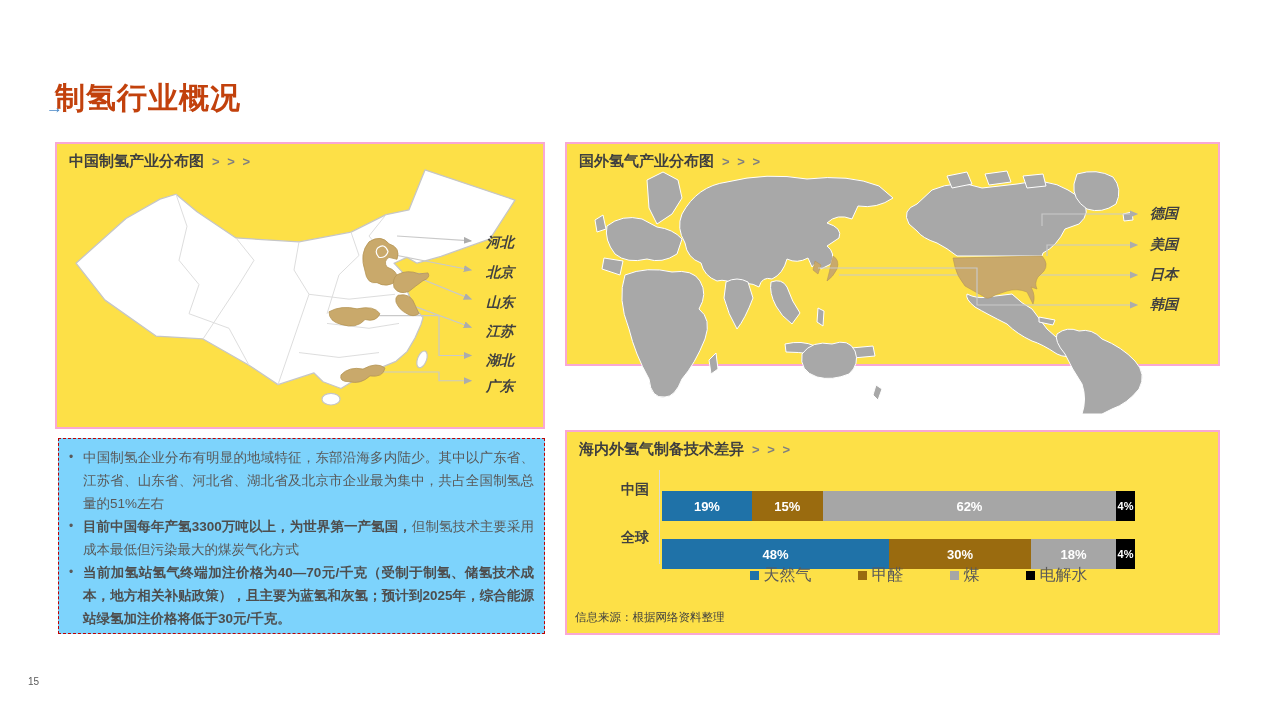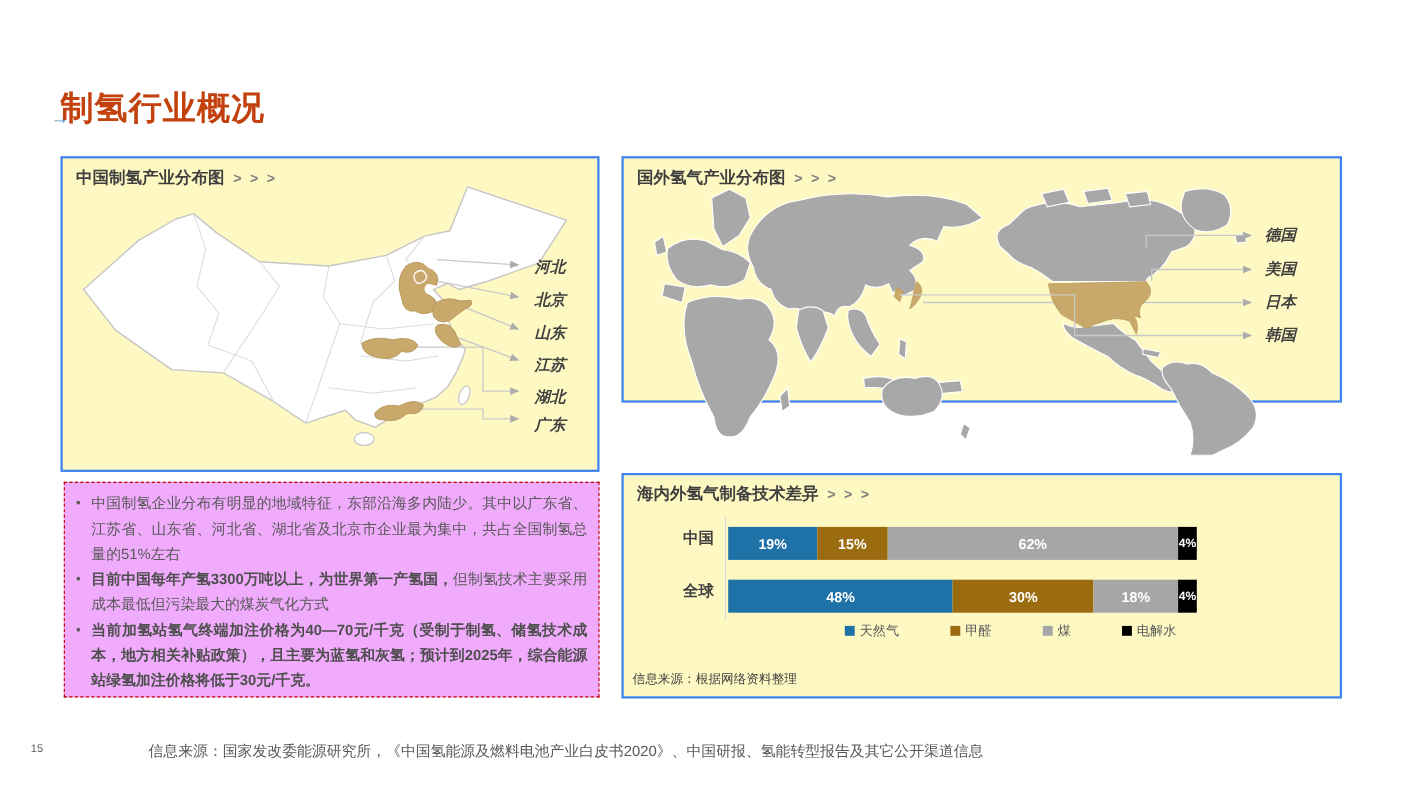--- a/index.html
+++ b/index.html
@@ -6,50 +6,50 @@
   .slide{position:relative;width:1280px;height:720px;background:#ffffff;overflow:hidden;
          font-family:"Liberation Sans","DejaVu Sans",sans-serif;color:#404040;}
 
   
   .page-title{position:absolute;left:55px;top:42px;font-size:30px;font-weight:700;color:#c2410c;letter-spacing:1px;margin-top:36px;}
   .key-message{position:absolute;left:46px;top:98px;font-size:17px;font-weight:700;color:#404040;
                display:flex;align-items:flex-start;gap:10px;width:1190px;}
   .key-arrow{color:var(--accent-blue,#4a89c8);font-size:17px;font-weight:700;line-height:1.2;}
 
   
-  .panel{position:absolute;border:2px solid #3b82f6;background:#fef9c3;box-sizing:border-box;}
+  .panel{position:absolute;border:2px solid #f9a8d4;background:#fde047;box-sizing:border-box;}
   .panel-china{left:55px;top:142px;width:490px;height:287px;}
   .panel-world{left:565px;top:142px;width:655px;height:224px;}
   .panel-tech{left:565px;top:430px;width:655px;height:205px;}
   .panel-title{position:absolute;left:12px;top:8px;font-size:15px;font-weight:700;color:#3f3f3f;white-space:nowrap;}
   .panel-title .chevrons{color:#7f7f7f;font-size:13px;font-weight:700;margin-left:8px;letter-spacing:2px;}
 
   .map-svg{position:absolute;}
   .map-label{position:absolute;font-size:14px;font-weight:700;color:#404040;white-space:nowrap;transform:translateY(-50%);font-style:italic;}
   .map-source{position:absolute;left:8px;bottom:6px;font-size:11.5px;color:#595959;}
 
   
   .insight-box{position:absolute;left:58px;top:438px;width:487px;height:196px;box-sizing:border-box;
-               border:1.5px dashed var(--box-red,#c00000);padding:7px 10px 6px 8px;background:#f0abfc;}
+               border:1.5px dashed var(--box-red,#c00000);padding:7px 10px 6px 8px;background:#7dd3fc;}
   .insight-box ul{margin:0;padding:0;list-style:none;}
   .insight-box li{position:relative;padding-left:16px;font-size:13.5px;line-height:23px;color:#595959;text-align:justify;}
   .insight-box li::before{content:"\2022";position:absolute;left:2px;top:0;color:#595959;font-size:12px;}
   .insight-box li b{color:#4e4e4e;}
 
   
   .chart-area{position:absolute;left:0;top:36px;width:655px;height:100px;}
   .axis-line{position:absolute;left:92px;top:2px;width:1px;height:94px;background:#d9d9d9;}
   .bar-row{position:absolute;left:0;height:30px;width:655px;}
   .bar-row .cat{position:absolute;left:0;width:82px;text-align:right;font-size:14px;font-weight:700;
                 color:#404040;top:50%;transform:translateY(-50%);}
-  .bar-track{position:absolute;left:95px;top:4px;width:426px;height:30px;display:flex;}
+  .bar-track{position:absolute;left:95px;top:16px;width:473px;height:30px;display:flex;}
   .bar-seg{height:100%;display:flex;align-items:center;justify-content:center;
            color:#ffffff;font-size:13px;font-weight:700;overflow:hidden;white-space:nowrap;}
   .legend{position:absolute;left:95px;top:133px;width:513px;display:flex;justify-content:center;gap:46px;}
-  .legend-item{display:flex;align-items:center;gap:5px;font-size:12px;color:#595959;white-space:nowrap;}
+  .legend-item{display:flex;align-items:center;gap:5px;font-size:16px;color:#595959;white-space:nowrap;}
   .legend-swatch{width:9px;height:9px;display:inline-block;}
   .chart-source{position:absolute;left:8px;bottom:8px;font-size:11.5px;color:#404040;}
 
   
   .page-number{position:absolute;left:28px;top:676px;font-size:10px;color:#595959;}
   .footer-text{position:absolute;left:135px;top:674px;font-size:13.5px;color:#595959;width:1100px;}
 </style>
 </head>
 <body>
 
@@ -244,14 +244,13 @@
         <div class="legend-item">
           <span class="legend-swatch" style="background: rgb(0, 0, 0);"></span>
           <span>电解水</span>
         </div>
       </div>
 
     <div class="chart-source">信息来源：根据网络资料整理</div>
   </section>
 
   <div class="page-number">15</div>
-  <div class="footer-text">信息来源：国家发改委能源研究所，《中国氢能源及燃料电池产业白皮书2020》、中国研报、氢能转型报告及其它公开渠道信息</div>
 </div>
 
 </body></html>

